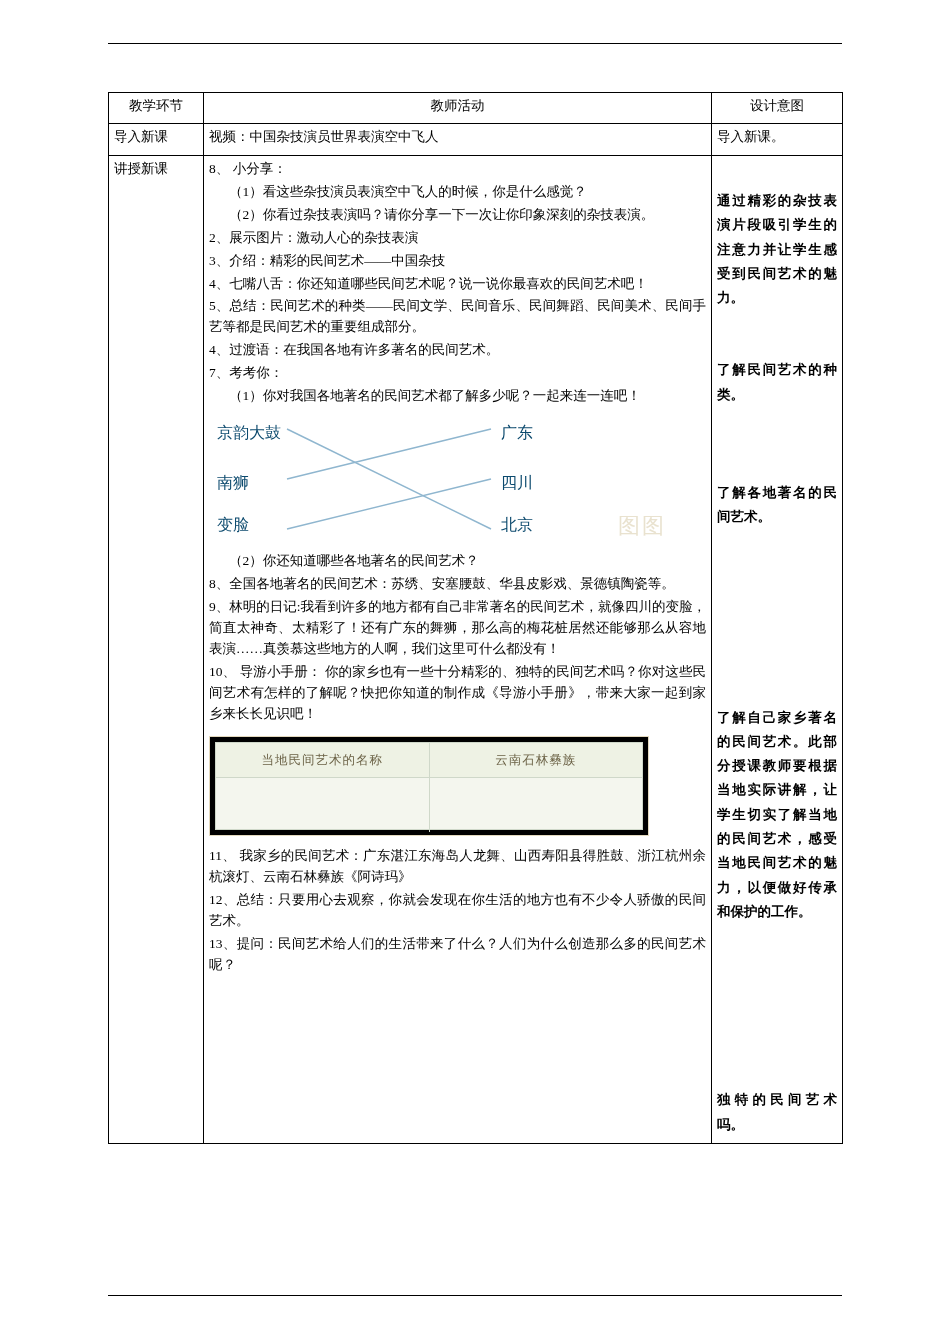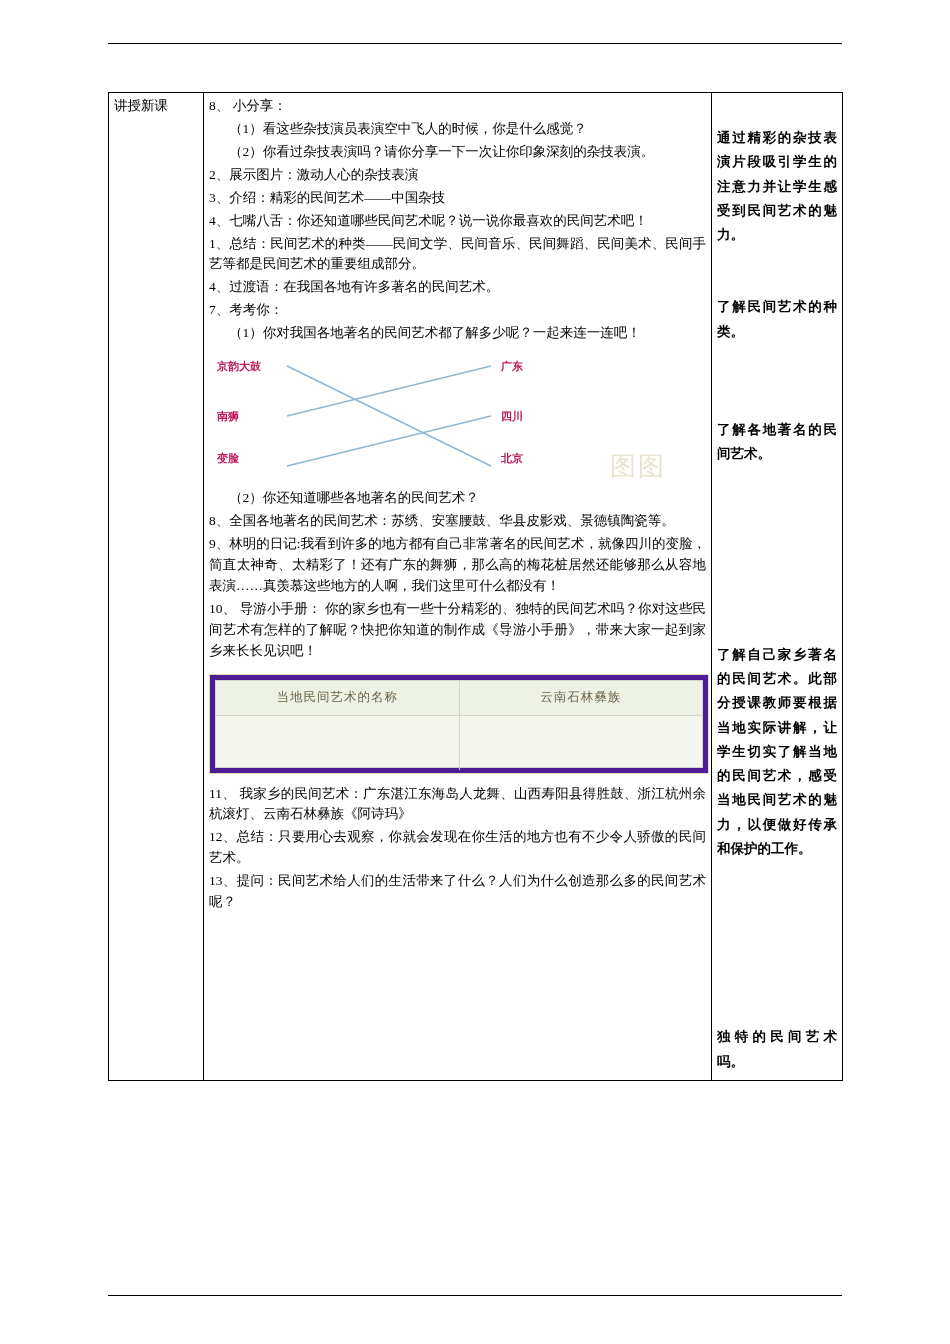--- a/index.html
+++ b/index.html
@@ -81,46 +81,45 @@
     position: relative;
     height: 126px;
     margin: 10px 0 8px 0;
   }
   .match-svg {
     position: absolute;
     left: 0; top: 0;
   }
   .match-label {
     position: absolute;
-    font-size: 11px;
-    color: #be185d;
+    font-size: 16px;
+    color: #0c4a6e;
     white-space: nowrap;
-    font-weight: bold;
   }
   .ml-left { left: 8px; }
   .ml-right { left: 292px; }
   .mlab-1 { top: 4px; }
   .mlab-2 { top: 54px; }
   .mlab-3 { top: 96px; }
   .watermark {
     position: absolute;
     right: 40px;
     top: 92px;
-    font-size: 26px;
+    font-size: 22px;
     color: #e9e2cf;
     letter-spacing: 2px;
     font-family: "DejaVu Sans", sans-serif;
   }
 
   
   .handbook {
     margin: 12px 0 10px 0;
-    width: 500px;
+    width: 440px;
     height: 100px;
-    background: #4c1d95;
+    background: #000000;
     border: 1px solid #e3d9be;
     box-sizing: border-box;
     padding: 5px;
   }
   .handbook-inner {
     width: 100%;
     height: 100%;
     border: 1px solid #cfd8c9;
     box-sizing: border-box;
     background: #f4f6ee;
@@ -163,33 +162,43 @@
   <div class="rule rule-top"></div>
   <div class="rule rule-bottom"></div>
 
   <table class="lesson">
     <colgroup>
       <col class="col-a">
       <col class="col-b">
       <col class="col-c">
     </colgroup>
     <tbody>
-
+      <tr class="hdr">
+        <td>教学环节</td>
+        <td>教师活动</td>
+        <td>设计意图</td>
+      </tr>
+
+      <tr class="row-intro">
+        <td>导入新课</td>
+        <td>视频：中国杂技演员世界表演空中飞人</td>
+        <td>导入新课。</td>
+      </tr>
 
       <tr class="row-main">
         <td>讲授新课</td>
 
         <td class="body-cell justify">
           <p>8、  小分享：</p>
           <p class="indent-item">（1）看这些杂技演员表演空中飞人的时候，你是什么感觉？</p>
           <p class="indent-item">（2）你看过杂技表演吗？请你分享一下一次让你印象深刻的杂技表演。</p>
           <p>2、展示图片：激动人心的杂技表演</p>
           <p>3、介绍：精彩的民间艺术——中国杂技</p>
           <p>4、七嘴八舌：你还知道哪些民间艺术呢？说一说你最喜欢的民间艺术吧！</p>
-          <p>1、总结：民间艺术的种类——民间文学、民间音乐、民间舞蹈、民间美术、民间手艺等都是民间艺术的重要组成部分。</p>
+          <p>5、总结：民间艺术的种类——民间文学、民间音乐、民间舞蹈、民间美术、民间手艺等都是民间艺术的重要组成部分。</p>
           <p>4、过渡语：在我国各地有许多著名的民间艺术。</p>
           <p>7、考考你：</p>
           <p class="indent-item">（1）你对我国各地著名的民间艺术都了解多少呢？一起来连一连吧！</p>
 
           <div class="match-wrap">
             <svg class="match-svg" width="420" height="126">
               <line x1="78" y1="12" x2="282" y2="112" stroke="#8fb6cf" stroke-width="1.4"></line>
               <line x1="78" y1="62" x2="282" y2="12" stroke="#8fb6cf" stroke-width="1.4"></line>
               <line x1="78" y1="112" x2="282" y2="62" stroke="#8fb6cf" stroke-width="1.4"></line>
             </svg>

